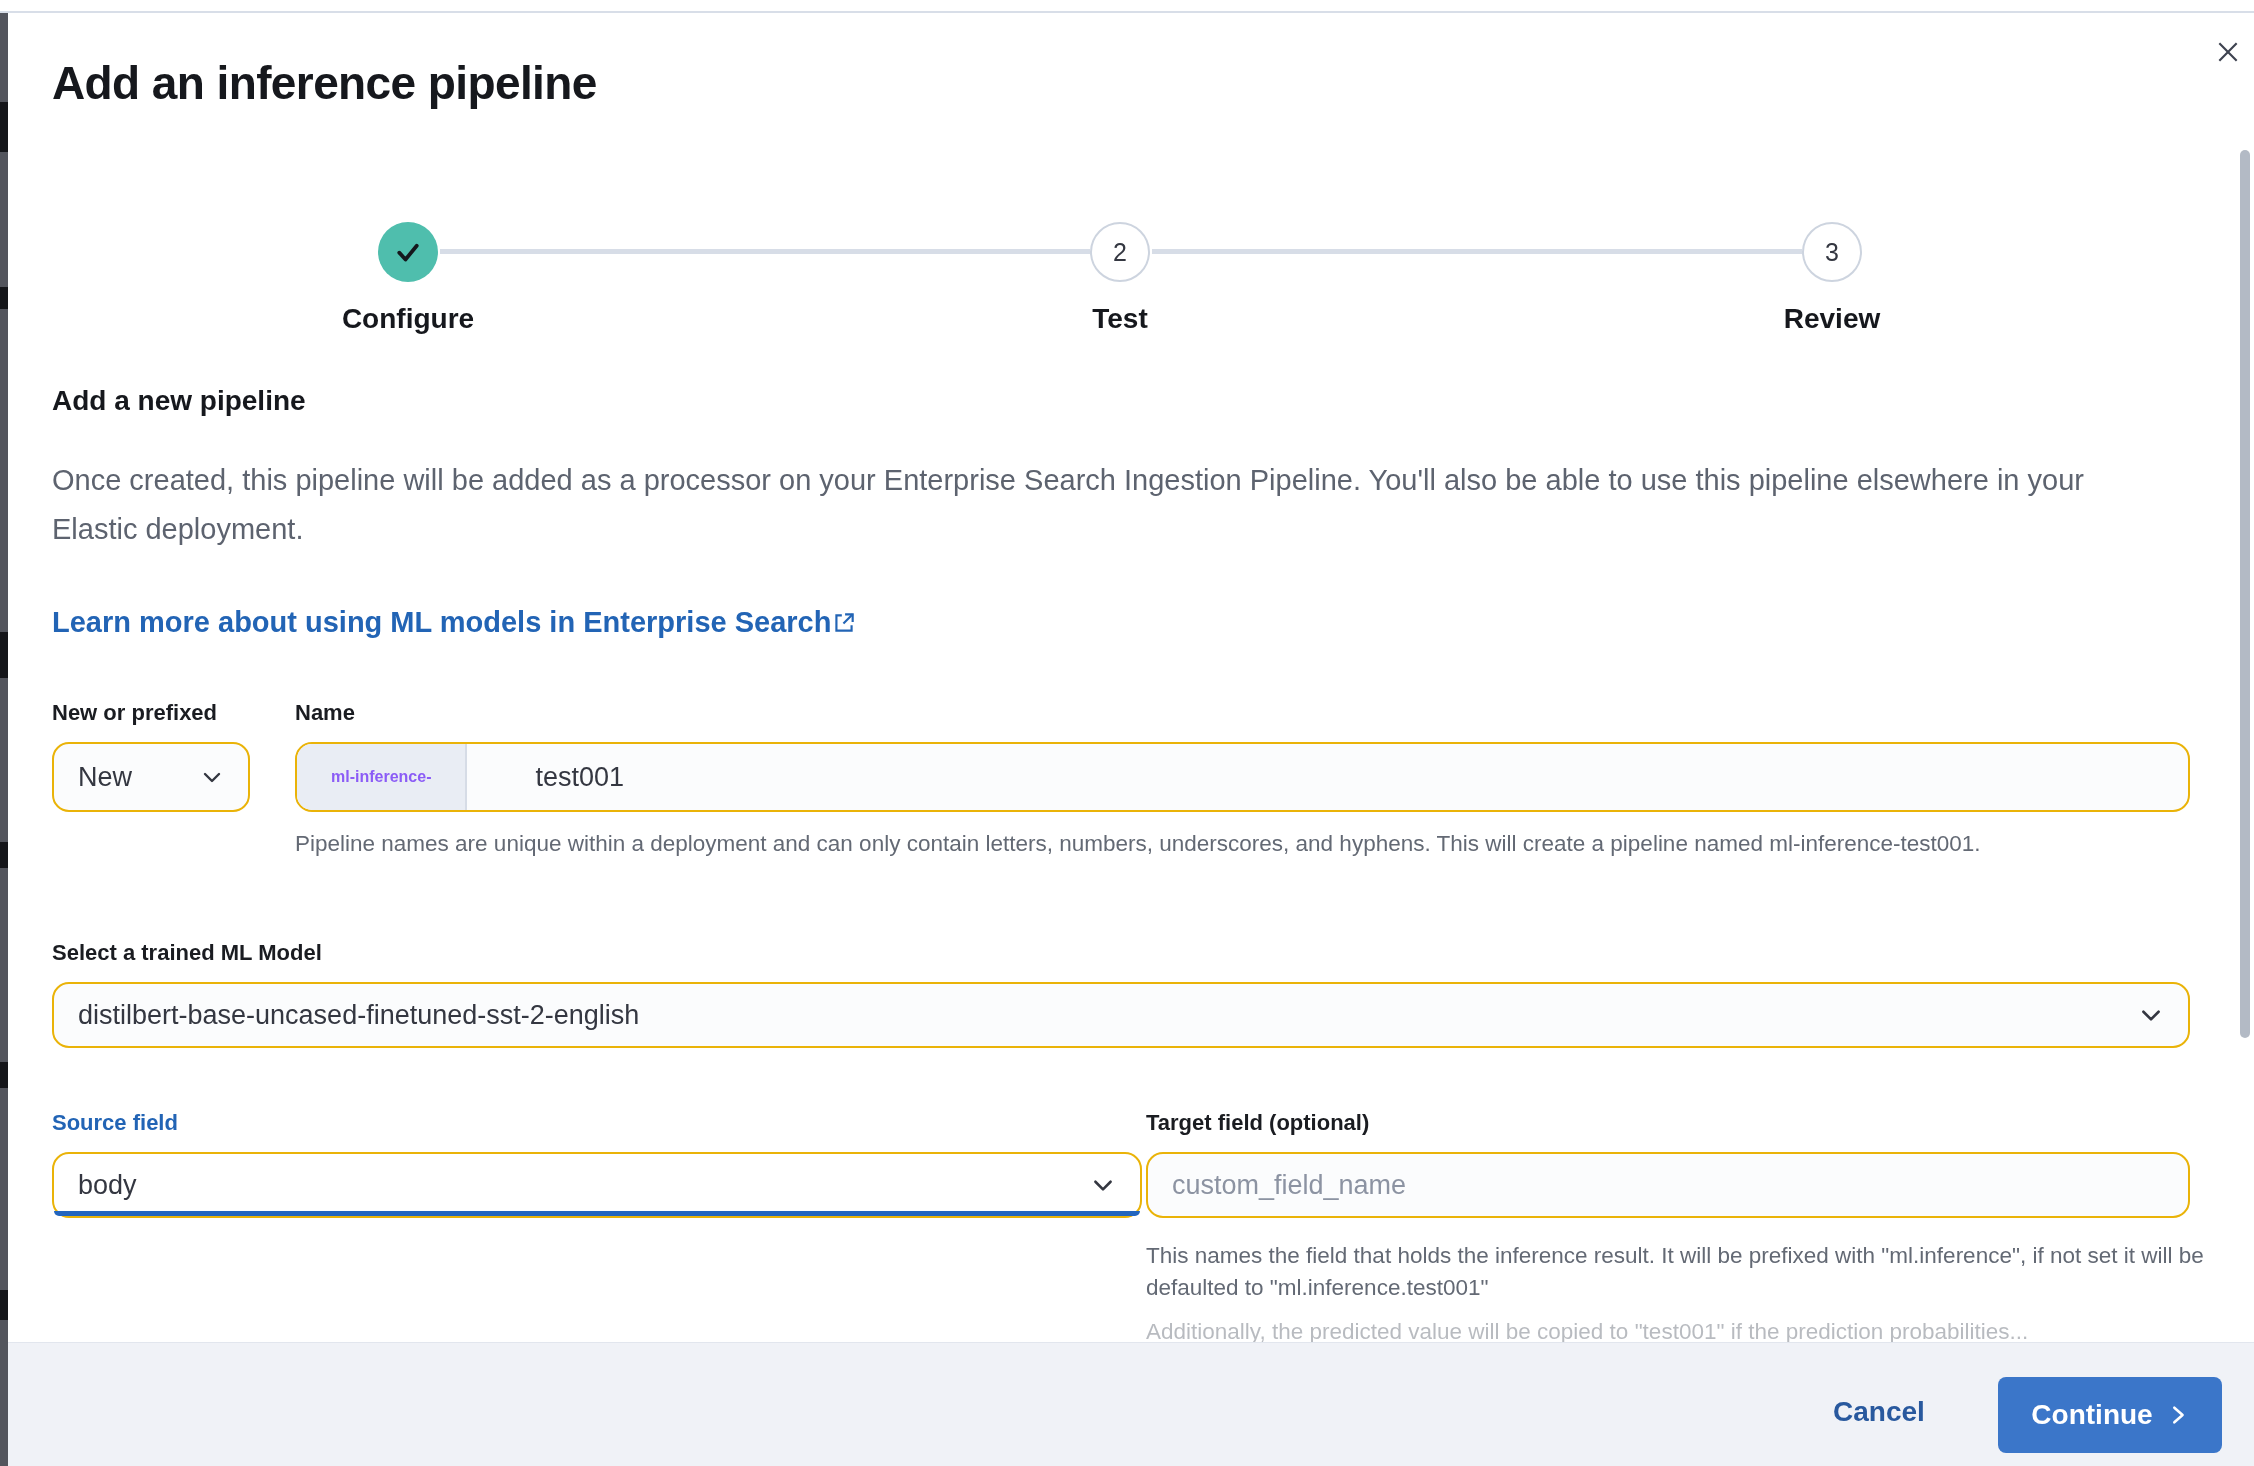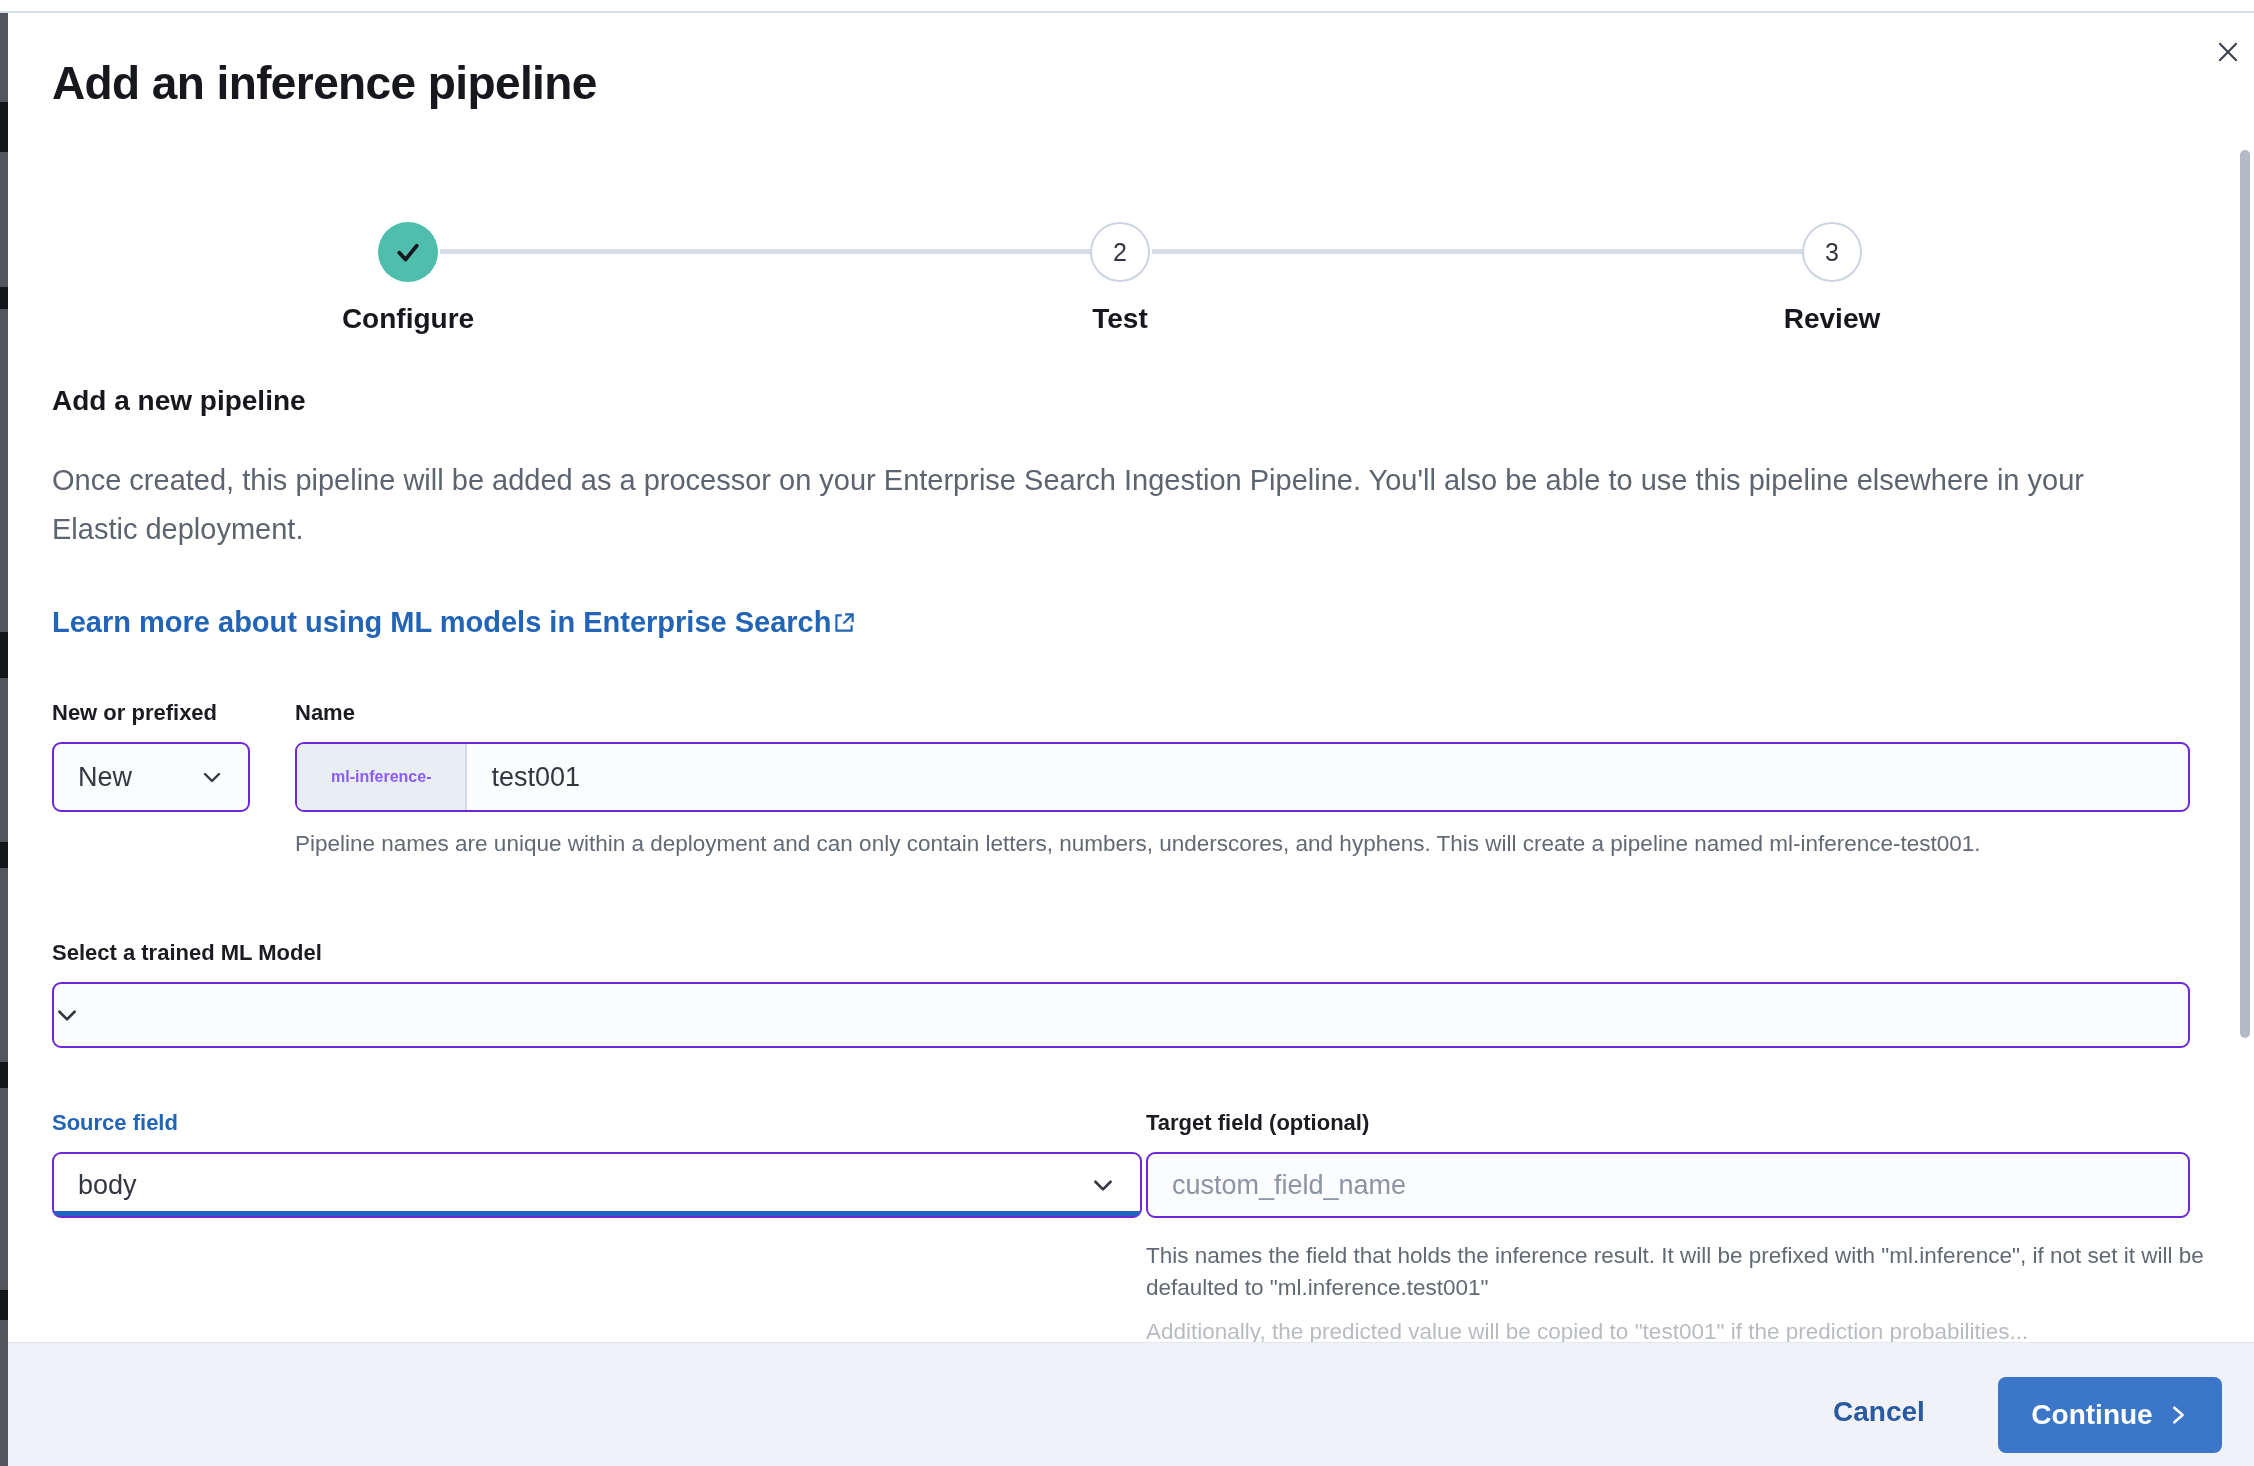--- a/index.html
+++ b/index.html
@@ -28,21 +28,21 @@
   .step-label { position:absolute; top:303px; transform:translateX(-50%); font-size:28px; font-weight:700; color:#16181D; }
 
   .section-heading { position:absolute; left:52px; top:385px; font-size:28px; font-weight:700; color:#16181D; }
   .section-desc { position:absolute; left:52px; top:456px; width:2115px; font-size:29px; line-height:49px; color:#5D636F; }
   .learn-link { position:absolute; left:52px; top:606px; font-size:29px; font-weight:600; color:#2264B5;
                 text-decoration:none; display:flex; align-items:center; cursor:pointer; }
 
   .field-label { position:absolute; font-size:22px; font-weight:700; color:#1A1C21; }
   .field-label.blue { color:#2264B5; }
 
-  .control { background:#FBFCFD; border:2px solid #6d28d9; border-radius:9px; position:absolute; }
+  .control { background:#FBFCFD; border:2px solid #eab308; border-radius:17px; position:absolute;gap:44px; }
   .select-box { display:flex; align-items:center; cursor:pointer; }
   .select-box .value { font-size:27px; color:#343741; padding-left:24px; flex:1 1 auto;
                        white-space:nowrap; overflow:hidden; }
   .select-box .chev { flex:0 0 auto; margin-right:24px; display:flex; }
 
   .name-field { display:flex; align-items:stretch; overflow:hidden; }
   .name-prefix { background:#E9EDF4; border-right:2px solid #D6DCE6; display:flex; align-items:center;
                  padding:0 34px; font-size:16px; font-weight:700; color:#8b5cf6; flex:0 0 auto; }
   .name-input { border:none; outline:none; background:transparent; font-family:"Liberation Sans",sans-serif;
                 font-size:27px; color:#343741; padding-left:24px; flex:1 1 auto; }
@@ -146,20 +146,21 @@
 
   <div class="control name-field" style="left:295px;top:742px;width:1895px;height:70px;">
     <span class="name-prefix">ml-inference-</span>
     <input class="name-input" type="text" value="test001" style="">
   </div>
 
   <div class="help-text" style="left:295px;top:828px;width:1850px;">Pipeline names are unique within a deployment and can only contain letters, numbers, underscores, and hyphens. This will create a pipeline named ml-inference-test001.</div>
 
   <div class="field-label" style="left:52px;top:940px;">Select a trained ML Model</div>
   <div class="control select-box" style="left:52px;top:982px;width:2138px;height:66px;">
+    <span class="value">distilbert-base-uncased-finetuned-sst-2-english</span>
     <span class="chev">
       <svg width="26" height="26" viewBox="0 0 24 24">
           <path d="M5 9 L12 16 L19 9" stroke="#343741" stroke-width="2.4" fill="none" stroke-linecap="round" stroke-linejoin="round"></path>
         </svg>
     </span>
   </div>
 
   <div class="field-label blue" style="left:52px;top:1110px;">Source field</div>
   <div class="field-label" style="left:1146px;top:1110px;">Target field (optional)</div>
 

